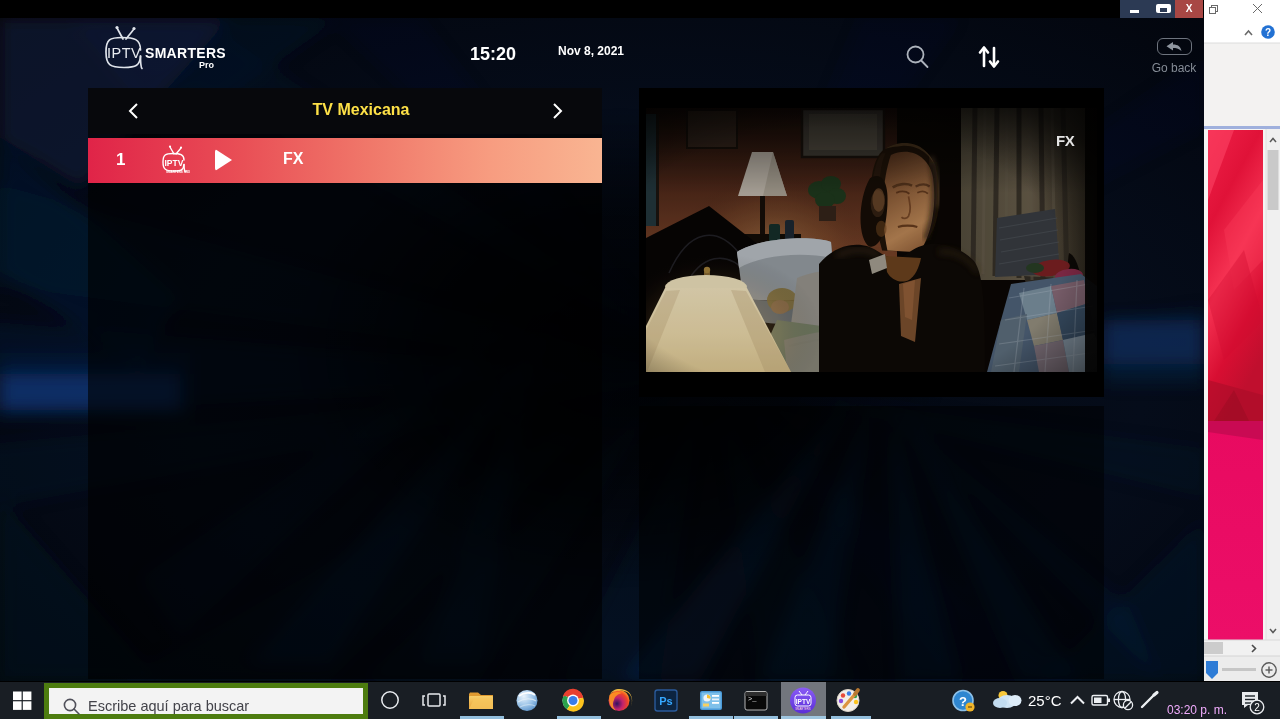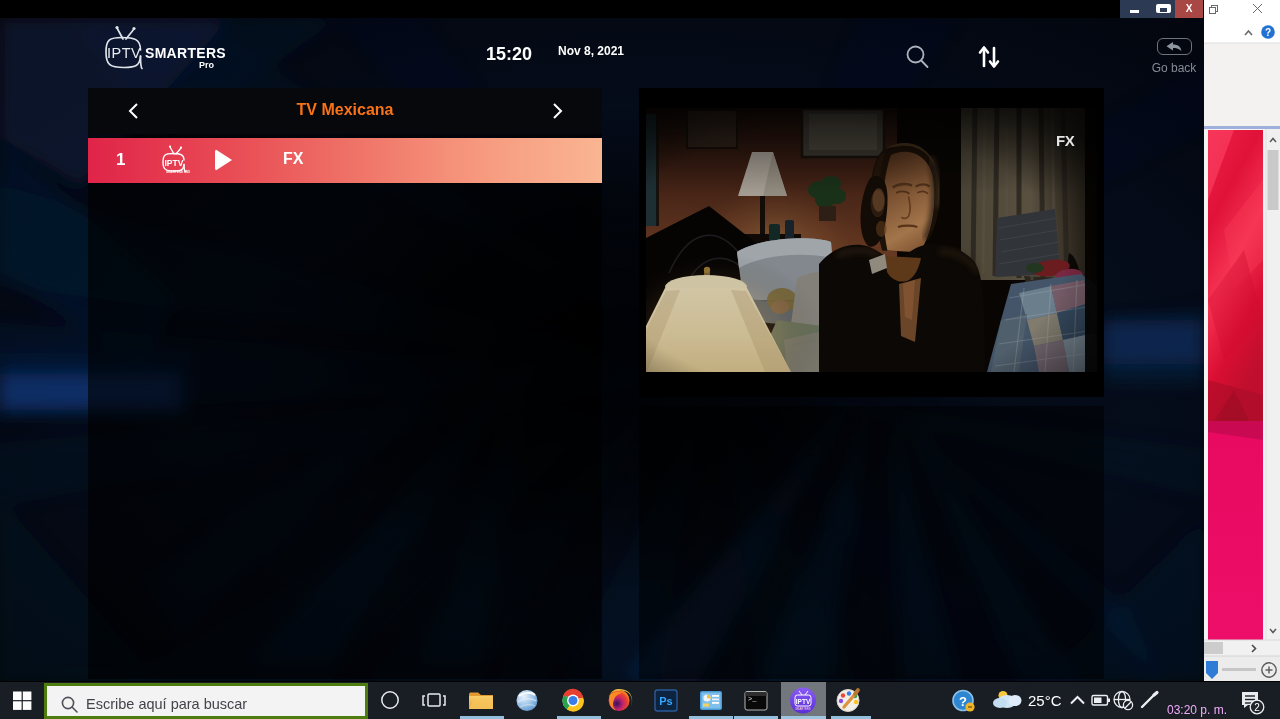--- a/index.html
+++ b/index.html
@@ -9,42 +9,42 @@
 #titlebar{position:absolute;left:0;top:0;width:1204px;height:18px;background:#000;z-index:30;}
 .tbtn{position:absolute;top:0;height:18px;color:#fff;text-align:center;}
 #tmin{left:1120px;width:33px;background:#2c3a54;}
 #tmax{left:1153px;width:22px;background:#2c3a54;}
 #tclose{left:1175px;width:28px;background:#a84744;font-weight:bold;font-size:10px;line-height:17px;}
 #tmin:before{content:"";position:absolute;left:10px;top:10px;width:9px;height:2.5px;background:#fff;}
 #tmaxico{position:absolute;left:3px;top:4px;width:15px;height:9px;background:#fff;border-radius:2px;}
 #tmaxico:after{content:"";position:absolute;left:4px;top:4px;width:7px;height:4px;background:#2c3a54;}
 
 #logo{position:absolute;left:98px;top:20px;z-index:20;}
-#time{position:absolute;left:456px;top:44px;width:76px;text-align:right;color:#fff;font-size:18px;font-weight:bold;z-index:20;}
+#time{position:absolute;left:440px;top:44px;width:76px;text-align:right;color:#fff;font-size:18px;font-weight:bold;z-index:20;}
 #date{position:absolute;left:558px;top:44px;color:#fff;font-size:12px;font-weight:bold;z-index:20;}
 #searchico{position:absolute;left:903px;top:43px;z-index:20;}
 #sortico{position:absolute;left:975px;top:43px;z-index:20;}
 #goback{position:absolute;left:1157px;top:38px;width:33px;height:15px;border:1.5px solid #6e747e;border-radius:6px;z-index:20;}
 #gobacklbl{position:absolute;left:1146px;top:61px;width:56px;text-align:center;color:#858c96;font-size:12px;z-index:20;}
 
 #leftpanel{position:absolute;left:88px;top:88px;width:514px;height:591px;background:rgba(0,0,0,0.62);z-index:10;}
 #cathead{position:absolute;left:0;top:0;width:514px;height:46px;background:rgba(7,8,12,0.96);}
-#cattitle{position:absolute;left:0;top:13px;width:514px;text-align:center;color:#f97316;font-weight:bold;font-size:16px;}
+#cattitle{position:absolute;left:16px;top:13px;width:514px;text-align:center;color:#fde047;font-weight:bold;font-size:16px;}
 #chanrow{position:absolute;left:0;top:50px;width:514px;height:45px;background:linear-gradient(90deg,#e02448 0%,#e94f56 30%,#f0786a 55%,#f79c80 78%,#f9b592 100%);}
 #chanrow .num{position:absolute;left:28px;top:12px;width:40px;color:#fff;font-weight:bold;font-size:17px;}
 #playtri{position:absolute;left:127px;top:11px;width:0;height:0;border-left:17px solid #fff;border-top:11px solid transparent;border-bottom:11px solid transparent;border-radius:3px;}
 #chanrow .cname{position:absolute;left:195px;top:12px;color:#fff;font-weight:bold;font-size:16px;}
 
 #videobox{position:absolute;left:639px;top:88px;width:465px;height:309px;background:#000;z-index:10;}
 #botpanel{position:absolute;left:639px;top:406px;width:465px;height:273px;background:rgba(0,0,0,0.52);z-index:10;}
 
 #excel{position:absolute;left:1204px;top:0;width:76px;height:681px;background:#fff;}
 
 #taskbar{position:absolute;left:0;top:682px;width:1280px;height:37px;background:#191e24;z-index:40;}
-#tsearch{position:absolute;left:44px;top:1px;width:324px;height:36px;background:#f3f3f3;border:3px solid #4d7c0f;box-sizing:border-box;}
+#tsearch{position:absolute;left:44px;top:1px;width:324px;height:36px;background:#f3f3f3;border:5px solid #4d7c0f;box-sizing:border-box;}
 #tsearch span{position:absolute;left:39px;top:10px;font-size:14.5px;color:#43434a;}
 #traytxt{position:absolute;left:1166px;top:21px;width:62px;text-align:center;color:#f0abfc;font-size:12px;line-height:15px;}
 </style></head>
 <body>
 <div id="stage">
 
 <div id="excel"><svg width="76" height="681" viewBox="0 0 76 681">
 <defs>
 <linearGradient id="redg" x1="0" y1="0" x2="0.35" y2="1">
 <stop offset="0%" stop-color="#f02048"></stop>

